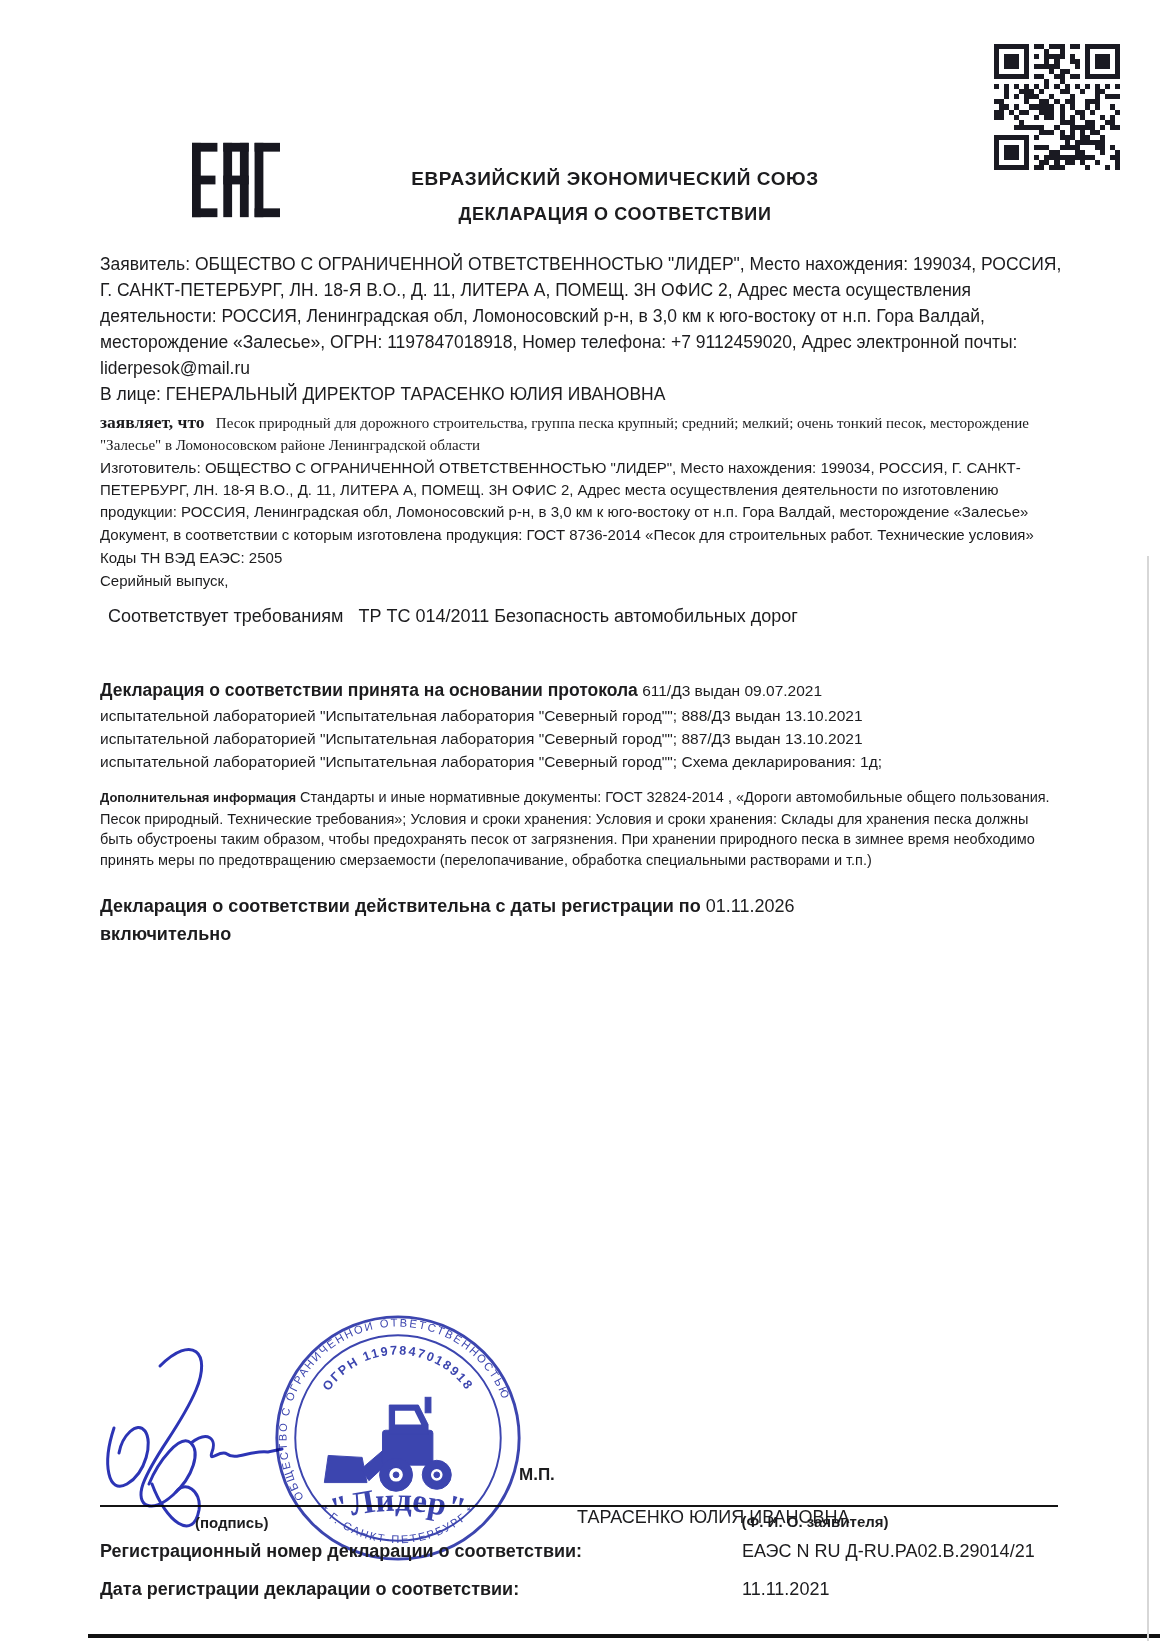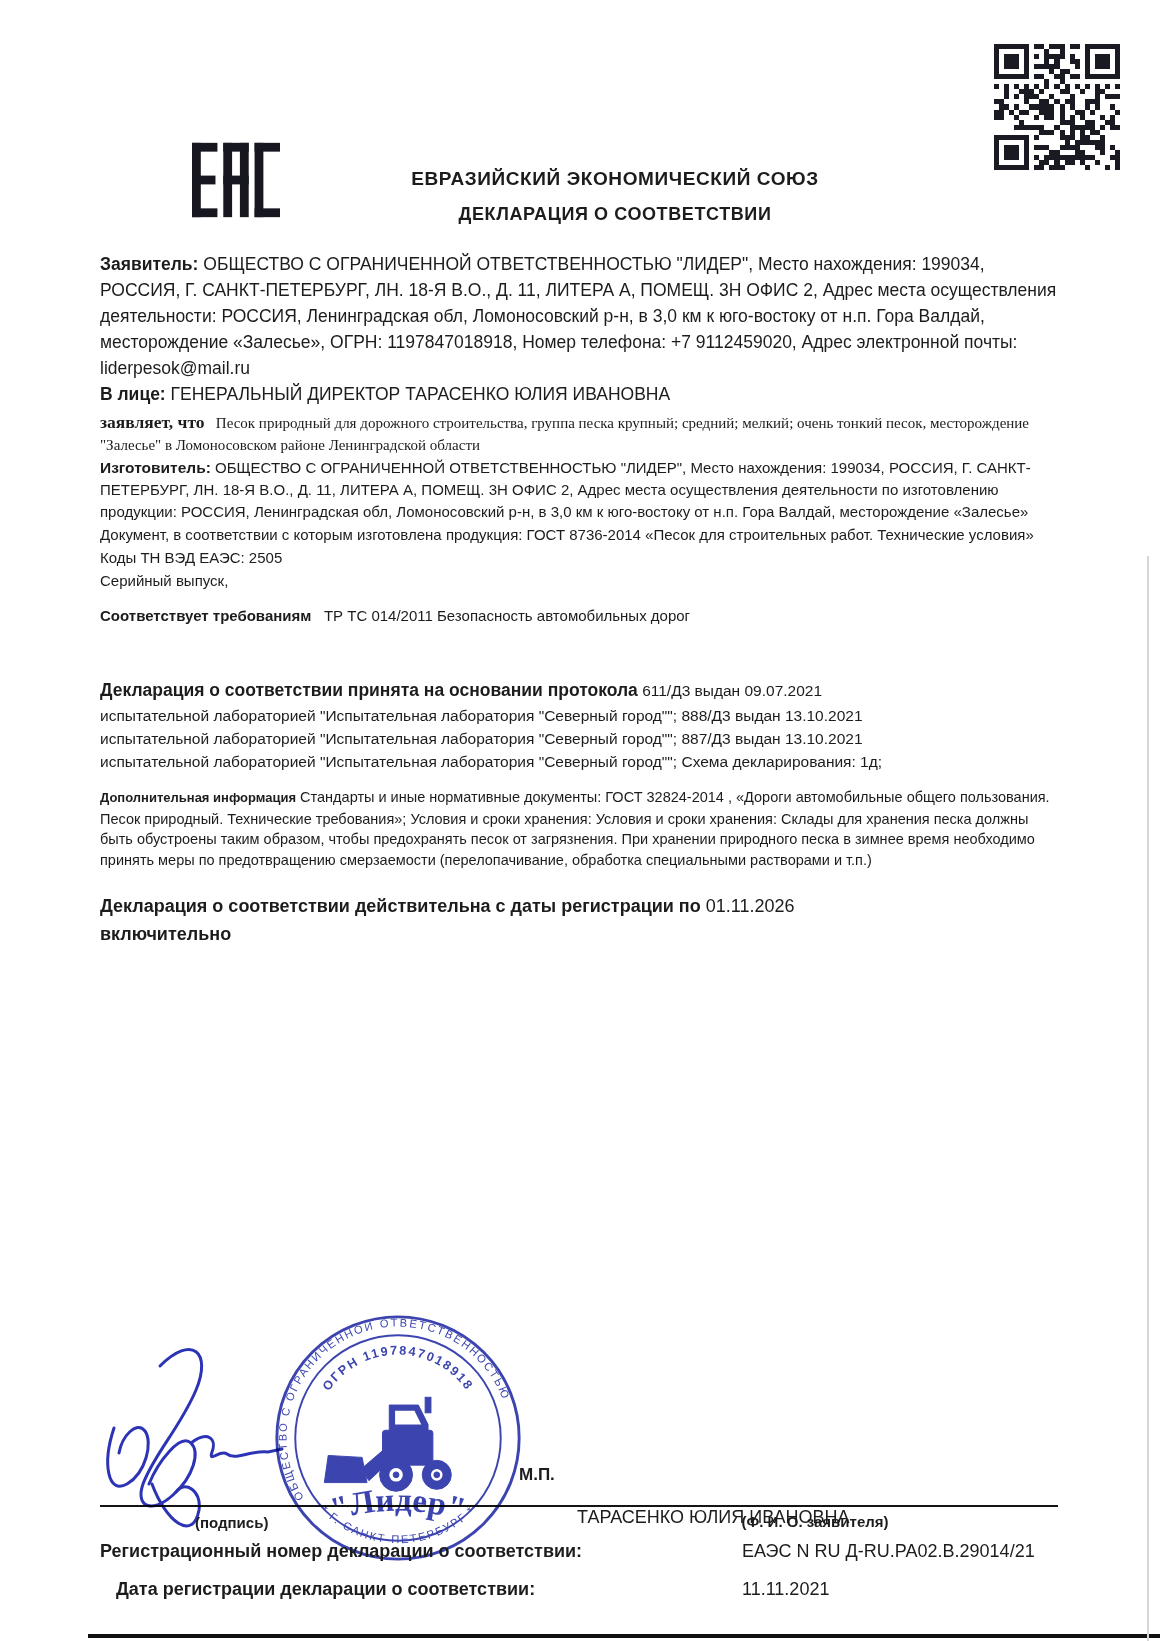--- a/index.html
+++ b/index.html
@@ -12,42 +12,42 @@
   
   .titles{left:165px;top:168px;width:900px;text-align:center;}
   .title-union{font-size:19px;font-weight:bold;letter-spacing:.6px;margin:0 0 14px 0;}
   .title-doc{font-size:18px;font-weight:bold;letter-spacing:.6px;margin:9px;}
   
   .content{left:100px;top:251px;width:962px;}
   p{margin:0;}
   .p-main{font-size:17.5px;line-height:26px;}
   .p-small{font-size:15px;line-height:22px;}
   .p-small + .p-small{margin-top:1px;}
-  .lead{font-weight:bold;}
+  .lead{font-weight:normal;}
   .lead-big{font-weight:bold;font-size:17.5px;}
-  .compliance{margin-top:11px;font-size:15px;line-height:26px;}
+  .compliance{margin-top:11px;font-size:18px;line-height:26px;margin-left:8px;}
   .protocols{margin-top:48px;}
   .protocols .first-line{font-size:15.5px;line-height:26px;}
   .protocols .cont{font-size:15.5px;line-height:23px;}
   .additional{margin-top:14px;font-size:14.5px;line-height:20.5px;}
   .additional .lead-big{font-size:13px;}
   .validity{margin-top:22px;font-size:18px;line-height:28px;font-weight:bold;}
   .validity .date{font-weight:normal;}
   
   .sig-line{left:100px;top:1505px;width:958px;height:2px;background:#141414;}
   .caption{font-size:15px;font-weight:bold;}
   .mp{left:519px;top:1465px;font-size:17px;font-weight:bold;}
   .fio{left:577px;top:1477px;font-size:18px;margin-top:30px;}
   .cap-sign{left:195px;top:1514px;width:140px;text-align:left;}
   .cap-name{left:690px;top:1513px;width:250px;text-align:center;}
   .reg-row-label{font-size:18px;font-weight:bold;}
   .reg-row-value{font-size:18px;}
   .row1l{left:100px;top:1541px;}
   .row1v{left:742px;top:1541px;}
-  .row2l{left:116px;top:1579px;}
+  .row2l{left:100px;top:1579px;}
   .row2v{left:742px;top:1579px;}
   
   .bottom-rule{left:88px;top:1634px;width:1072px;height:4px;background:#111;}
   .edge-line{left:1147px;top:556px;width:2px;height:1085px;background:#d7d7d7;}
   .stamp-wrap{left:272px;top:1312px;width:252px;height:252px;mix-blend-mode:multiply;opacity:.92;}
   .sig-wrap{left:96px;top:1332px;width:240px;height:215px;mix-blend-mode:multiply;}
   .eac{left:192px;top:142px;width:88px;height:76px;}
   .qr{left:994px;top:44px;width:126px;height:126px;}
 </style>
 </head>

